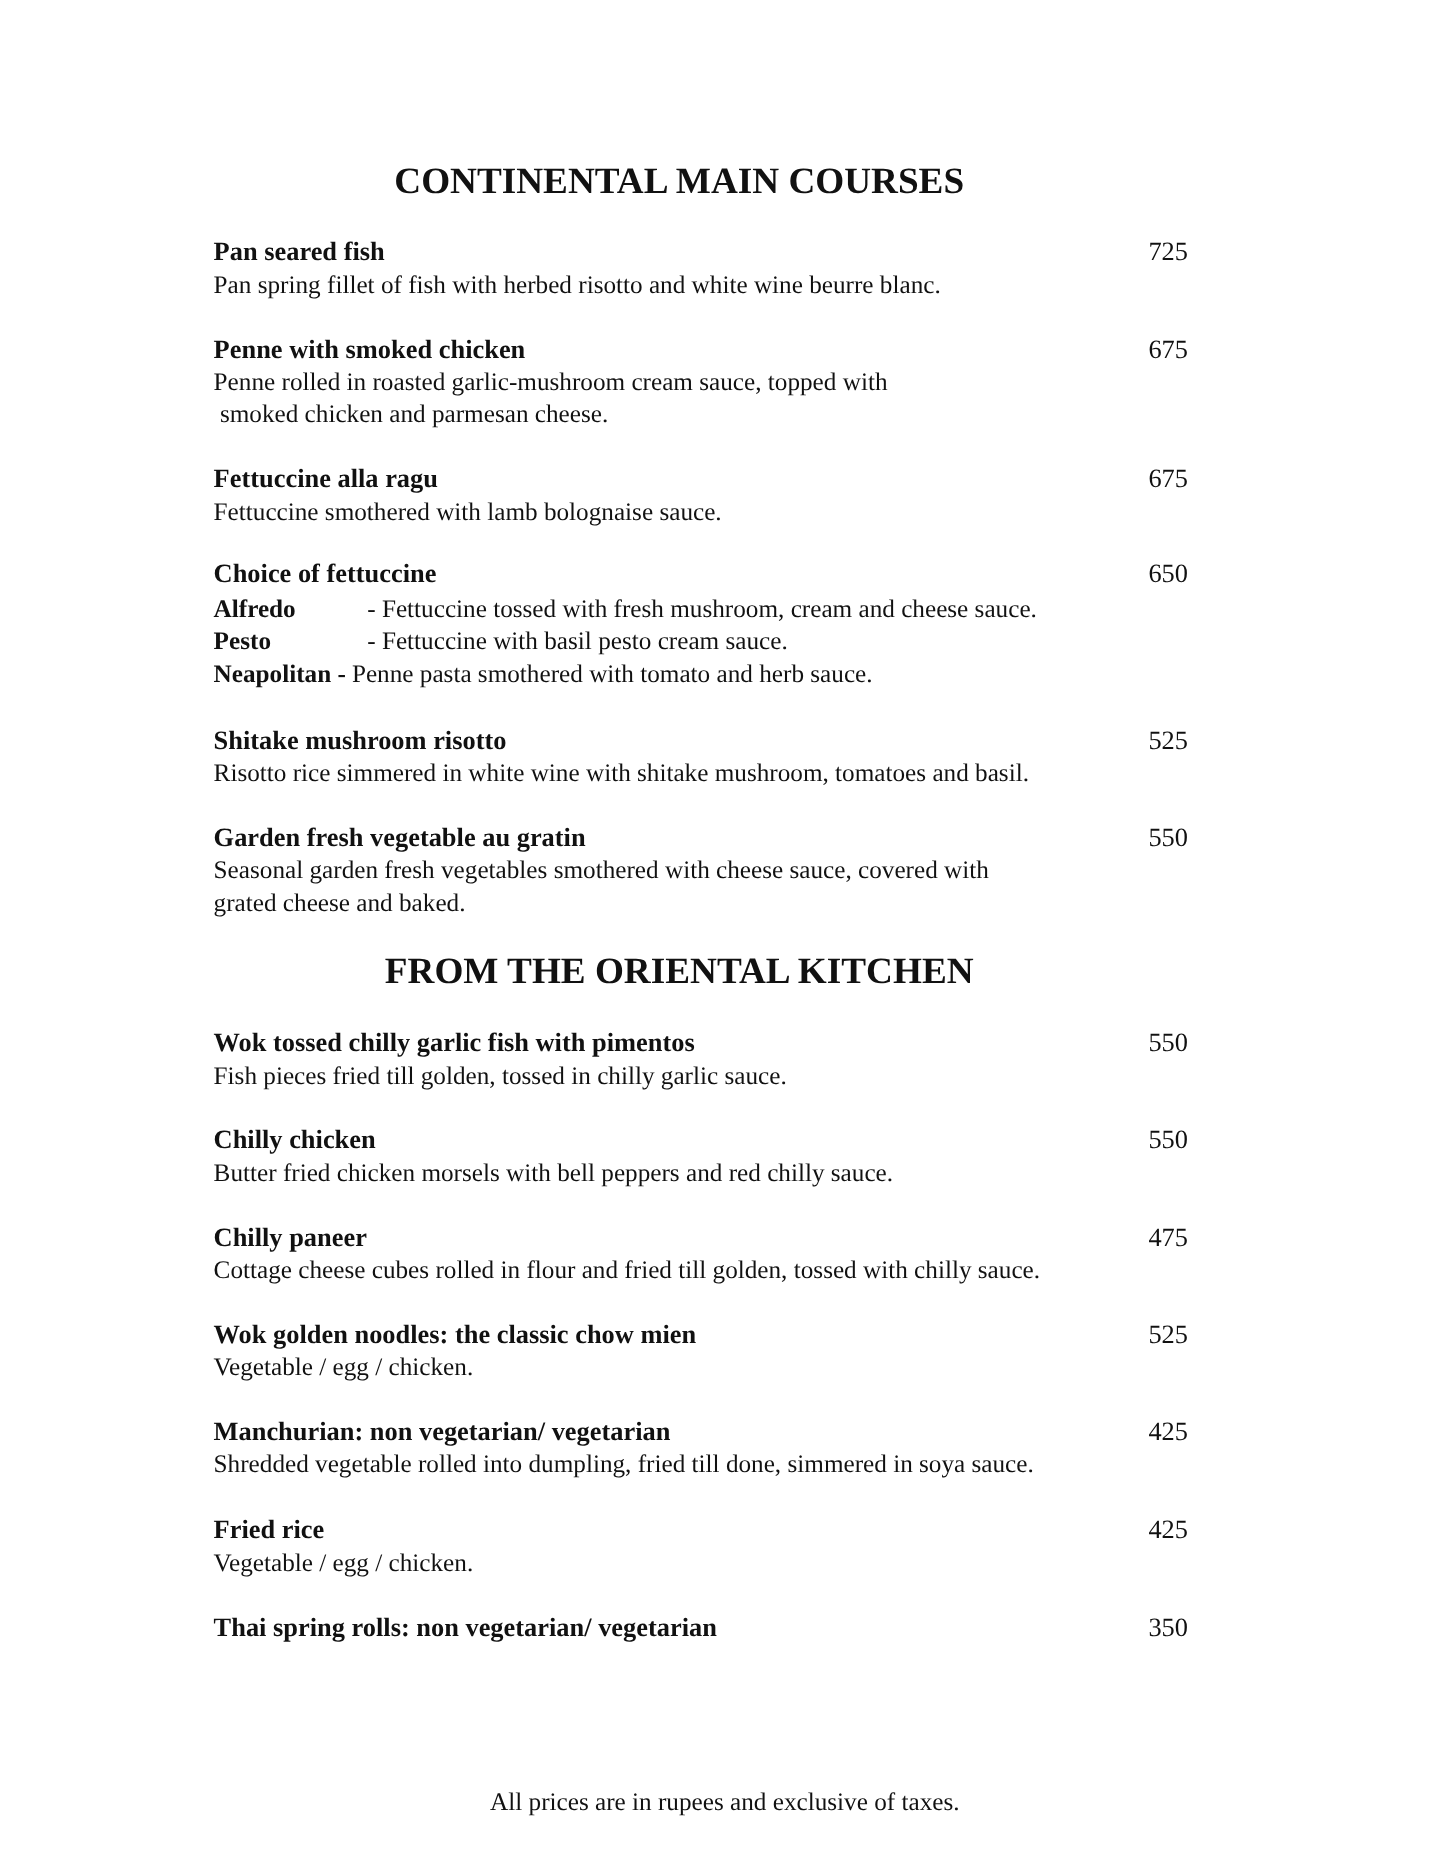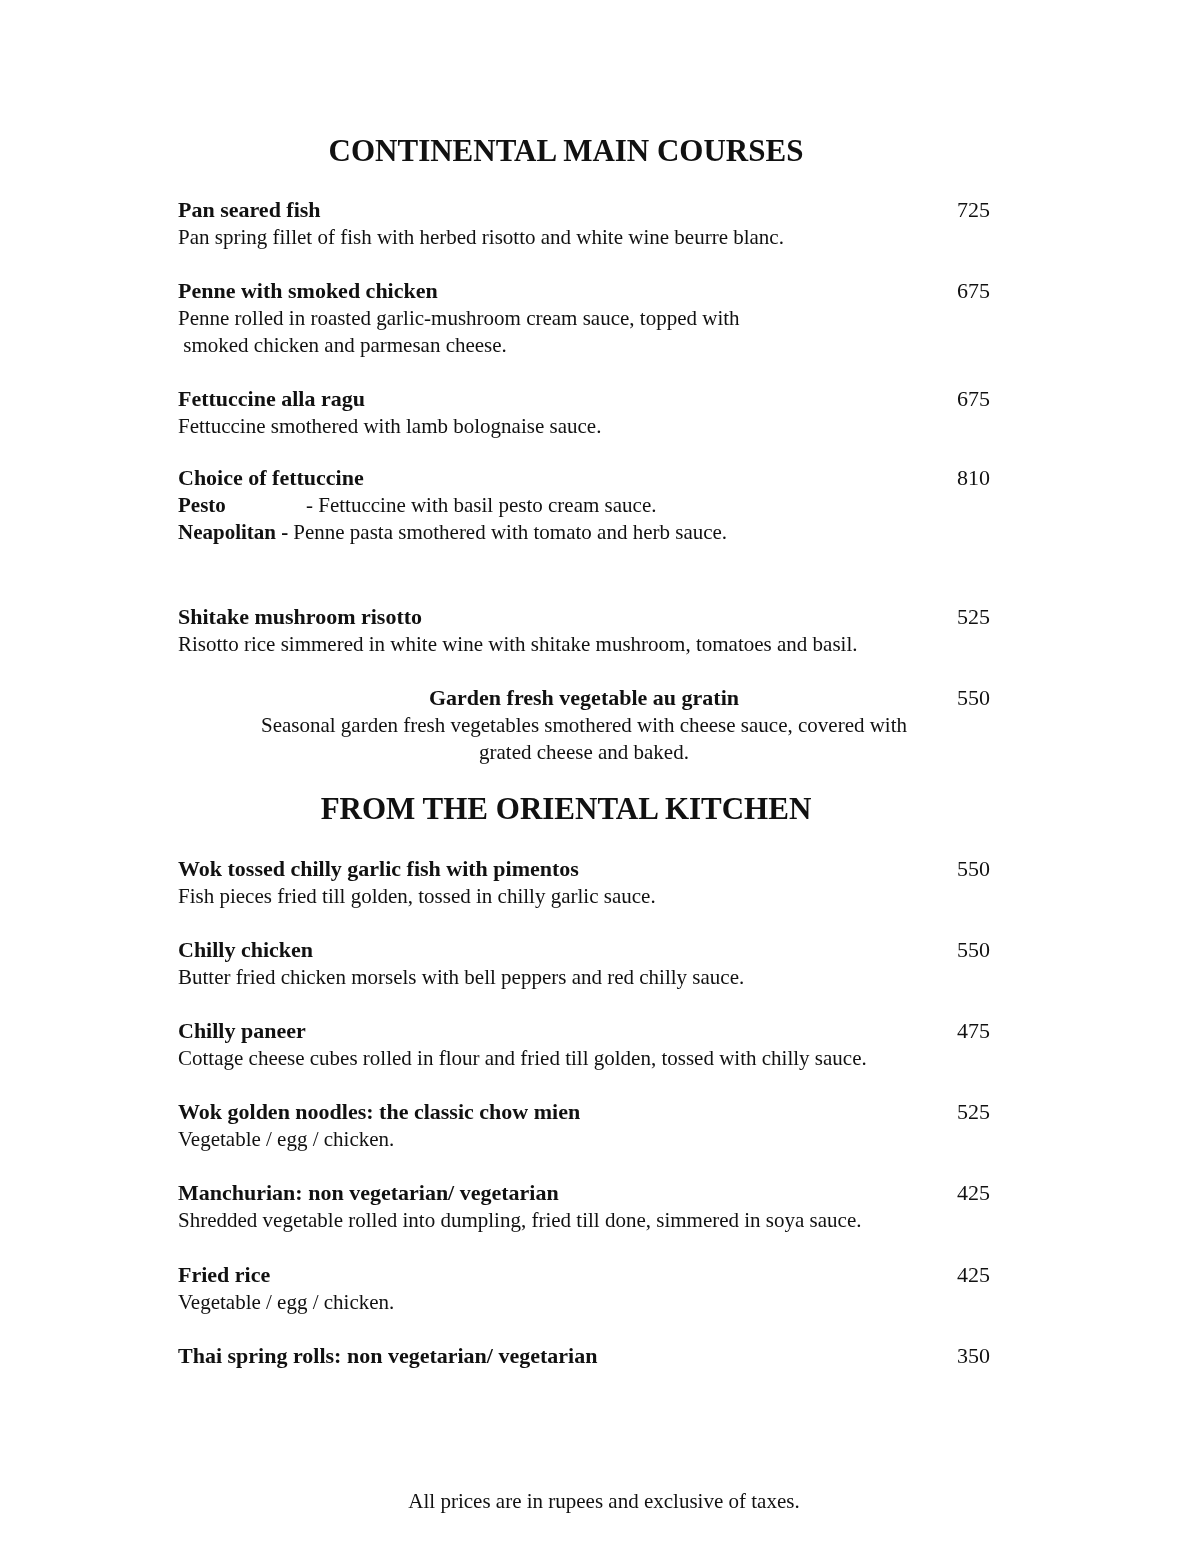--- a/index.html
+++ b/index.html
@@ -42,37 +42,41 @@
   <div class="item-desc">Penne rolled in roasted garlic-mushroom cream sauce, topped with
  smoked chicken and parmesan cheese.</div>
 </div>
 
 <div class="item" style="top:385px;">
   <div class="item-head"><span class="item-name">Fettuccine alla ragu</span><span class="item-price">675</span></div>
   <div class="item-desc">Fettuccine smothered with lamb bolognaise sauce.</div>
 </div>
 
 <div class="item" style="top:464px;">
-  <div class="item-head"><span class="item-name">Choice of fettuccine</span><span class="item-price">810</span></div>
+  <div class="item-head"><span class="item-name">Choice of fettuccine</span><span class="item-price">650</span></div>
+  <div class="variant" style="margin-top:2px;">
+      <span class="variant-name pad">Alfredo</span>
+      <span>- Fettuccine tossed with fresh mushroom, cream and cheese sauce.</span>
+    </div>
   <div class="variant">
       <span class="variant-name pad">Pesto</span>
       <span>- Fettuccine with basil pesto cream sauce.</span>
     </div>
   <div class="variant">
       <span class="variant-name" style="margin-right:5px;">Neapolitan -</span>
       <span>Penne pasta smothered with tomato and herb sauce.</span>
     </div>
 </div>
 
 <div class="item" style="top:603px;">
   <div class="item-head"><span class="item-name">Shitake mushroom risotto</span><span class="item-price">525</span></div>
   <div class="item-desc">Risotto rice simmered in white wine with shitake mushroom, tomatoes and basil.</div>
 </div>
 
-<div class="item" style="top:684px;text-align:center;">
+<div class="item" style="top:684px;">
   <div class="item-head"><span class="item-name">Garden fresh vegetable au gratin</span><span class="item-price">550</span></div>
   <div class="item-desc">Seasonal garden fresh vegetables smothered with cheese sauce, covered with
 grated cheese and baked.</div>
 </div>
 
 <h1 class="section-title" style="top:791px;">FROM THE ORIENTAL KITCHEN</h1>
 
 <div class="item" style="top:855px;">
   <div class="item-head"><span class="item-name">Wok tossed chilly garlic fish with pimentos</span><span class="item-price">550</span></div>
   <div class="item-desc">Fish pieces fried till golden, tossed in chilly garlic sauce.</div>

